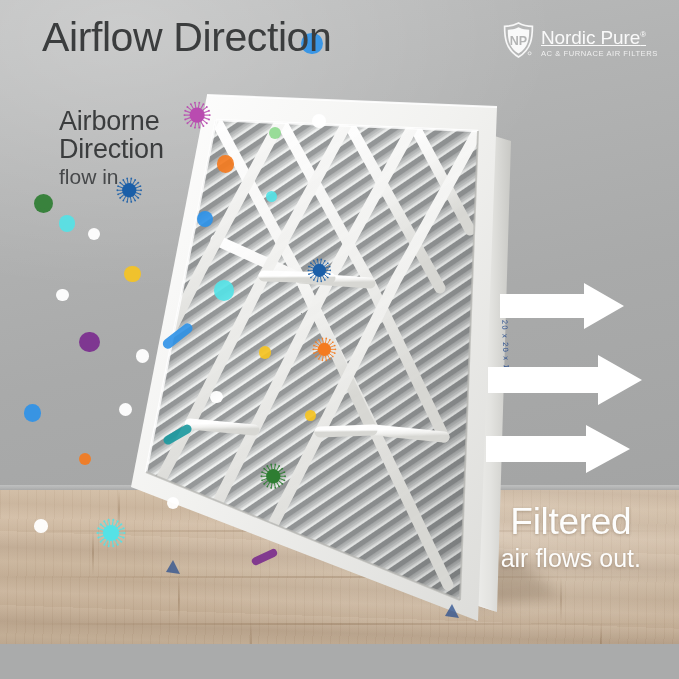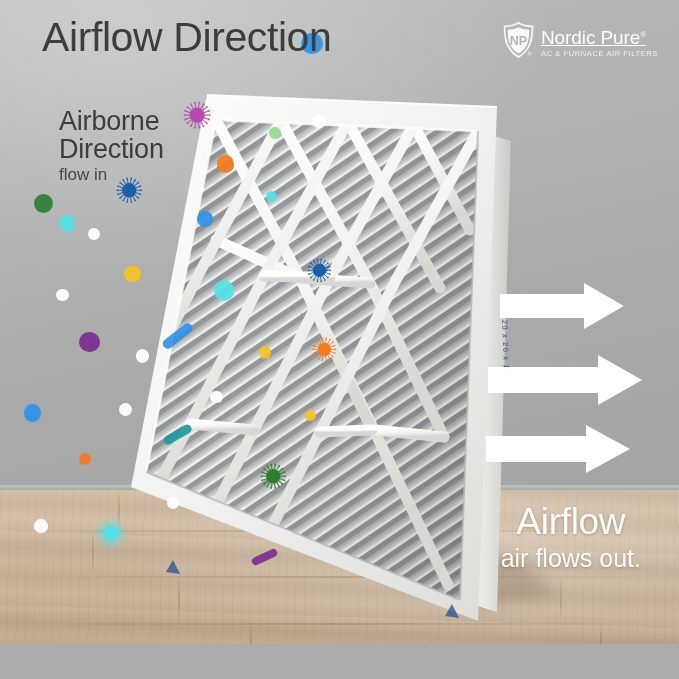--- a/index.html
+++ b/index.html
@@ -57,21 +57,21 @@
     position: absolute; left: 42px; top: 17px;
     font-size: 41px; font-weight: 300; color: #3b3d3e;
     letter-spacing: -0.4px; line-height: 1;
   }
   .airborne {
     position: absolute; left: 27px; top: 108px;
     font-size: 27px; font-weight: 400; color: #3b3d3e;
     line-height: 1.03; letter-spacing: -0.2px; margin-left: 32px;
   }
   .airborne .sub {
-    font-size: 17px; color: #46484a; letter-spacing: 0;
+    font-size: 21px; color: #46484a; letter-spacing: 0;
     display: block; margin-top: 2px;
   }
   .filtered {
     position: absolute; right: 38px; top: 503px;
     text-align: center; color: #fdfdfc;
     text-shadow: 0 1px 3px rgba(70,50,30,.30);
   }
   .filtered .big { font-size: 37px; font-weight: 300; line-height: 1; letter-spacing: -0.3px; display: block; }
   .filtered .small { font-size: 25px; font-weight: 400; line-height: 1.2; display: block; margin-top: 3px; }
 
@@ -525,21 +525,21 @@
 
   <div class="title">Airflow Direction</div>
 
   <div class="airborne">
     <span>Airborne</span><br>
     <span>Direction</span>
     <span class="sub">flow in</span>
   </div>
 
   <div class="filtered">
-    <span class="big">Airflow</span>
+    <span class="big">Filtered</span>
     <span class="small">air flows out.</span>
   </div>
 
   <div class="logo">
     <svg class="logo-shield" viewBox="0 0 31 36">
       <path d="M15.5 1 C11 3.4 6 4.3 1.6 4.3 C1.6 15 2.4 27 15.5 35 C28.6 27 29.4 15 29.4 4.3 C25 4.3 20 3.4 15.5 1 Z" fill="none" stroke="#ffffff" stroke-width="1.7" opacity=".95"></path>
       <path d="M15.5 5.3 C12 7.1 8 7.8 4.8 7.8 C4.8 16.4 5.5 25.6 15.5 31.6 C25.5 25.6 26.2 16.4 26.2 7.8 C23 7.8 19 7.1 15.5 5.3 Z" fill="#ffffff"></path>
       <text x="15.5" y="22.6" font-family="Liberation Sans, sans-serif" font-size="12.5" font-weight="bold" fill="#b3b4b4" text-anchor="middle">NP</text>
       <circle cx="26.6" cy="31.3" r="1.5" fill="none" stroke="#ffffff" stroke-width=".7"></circle>
     </svg>

